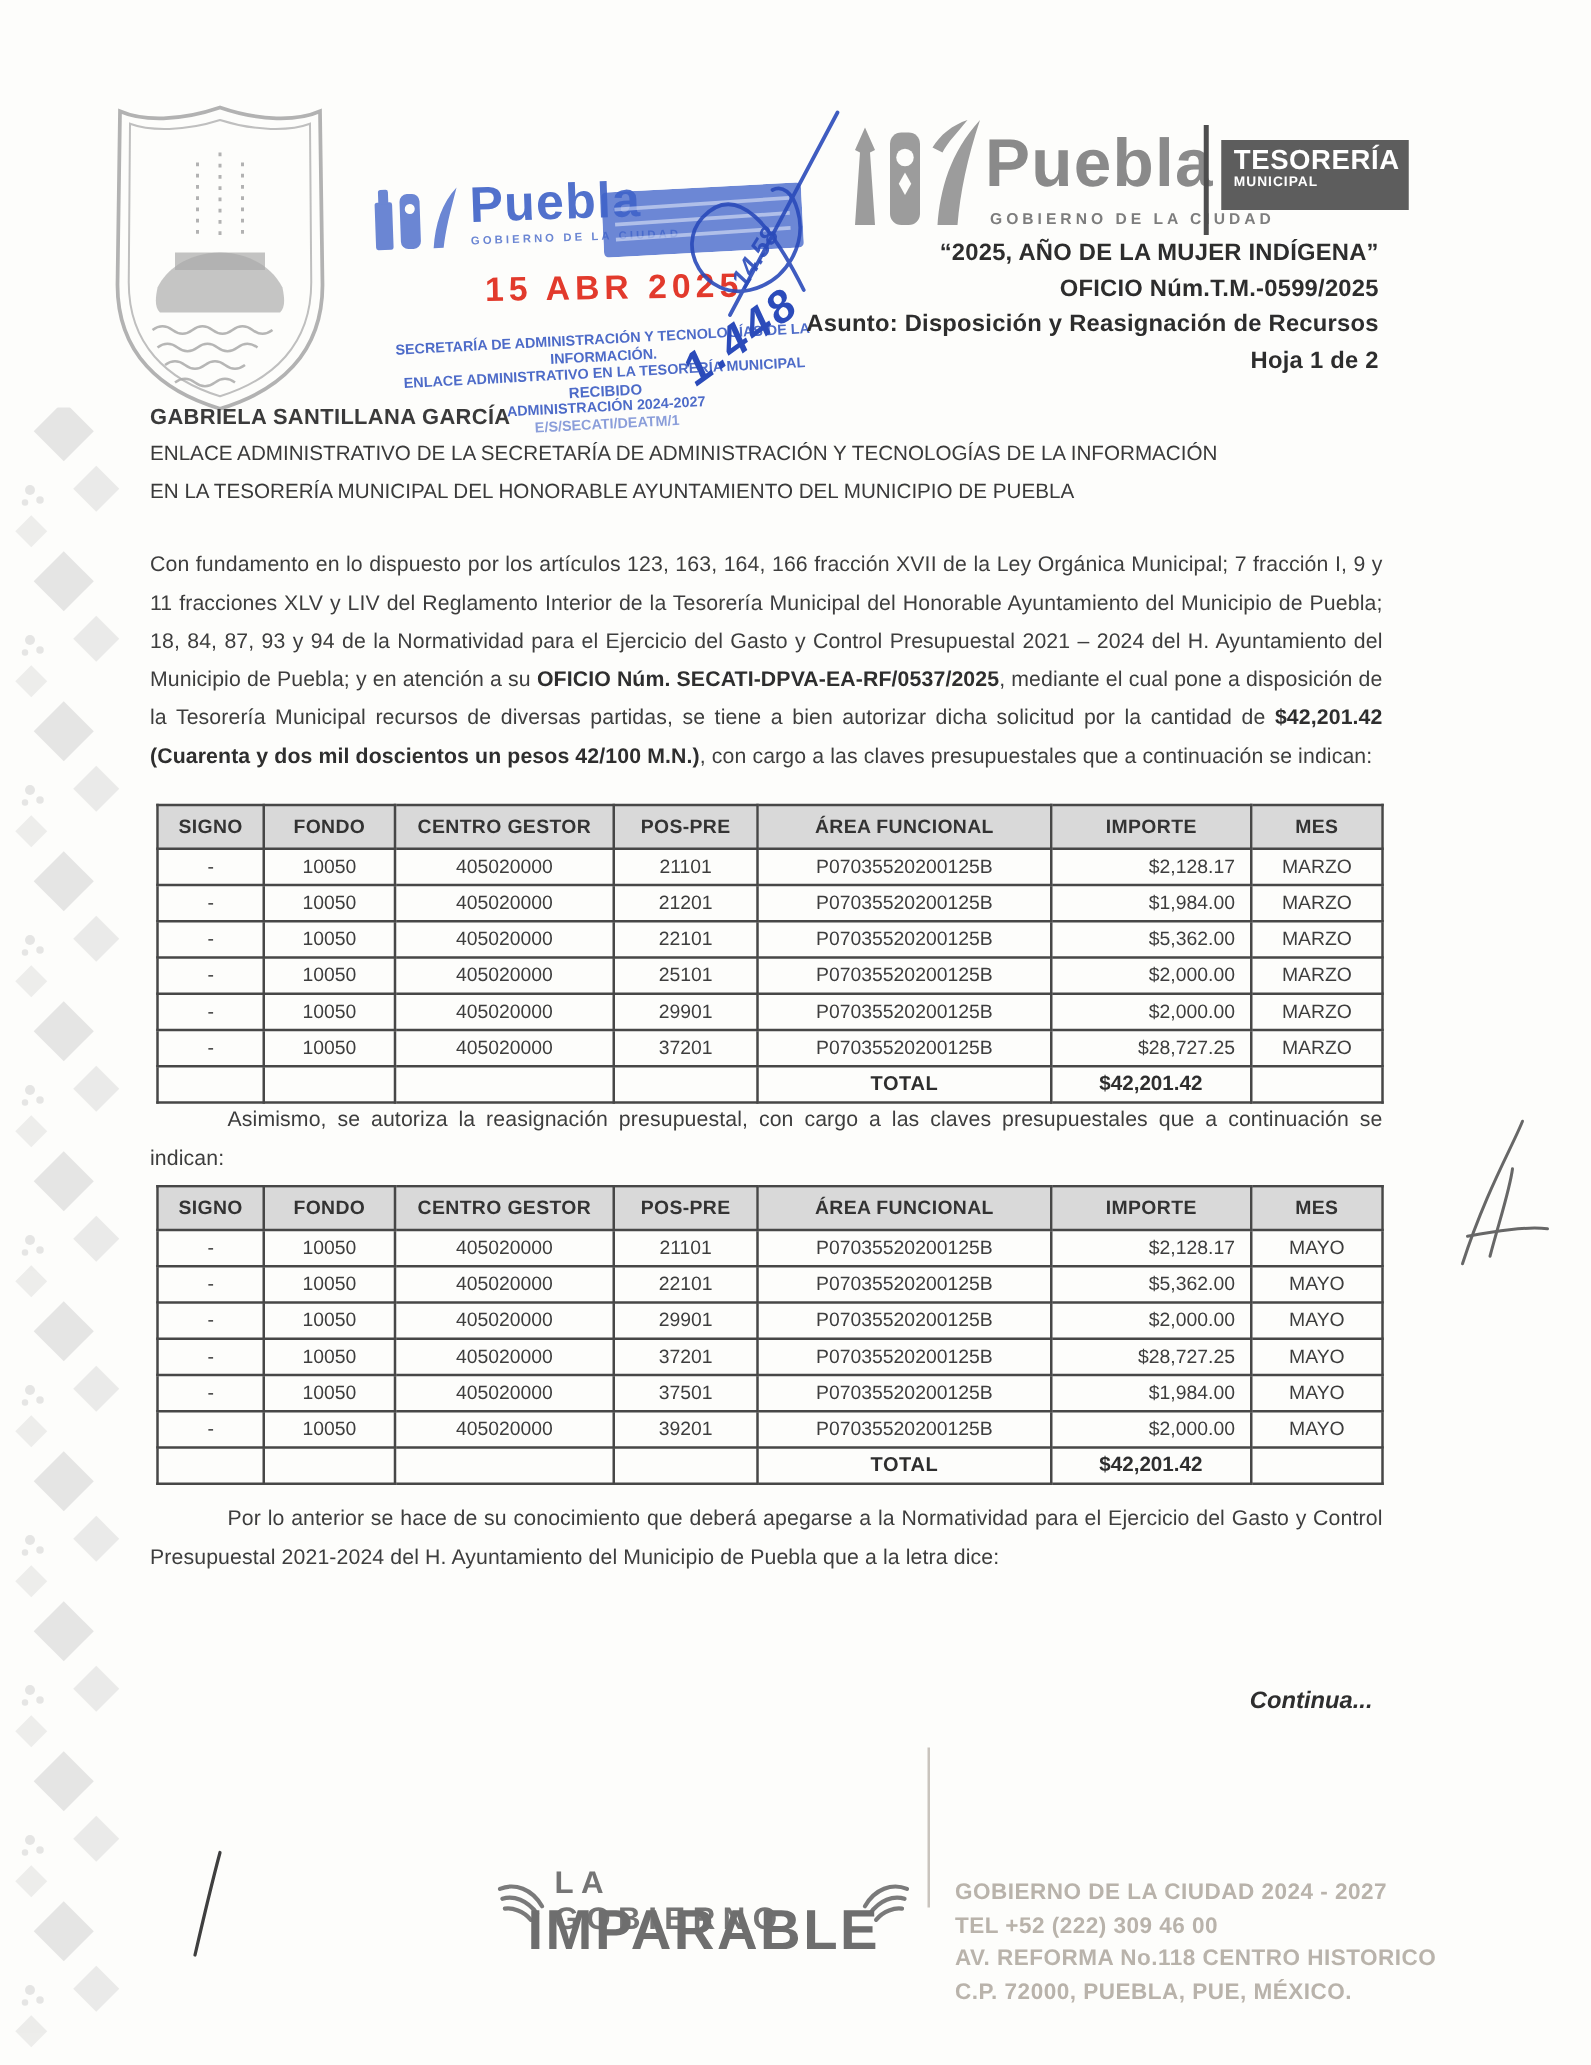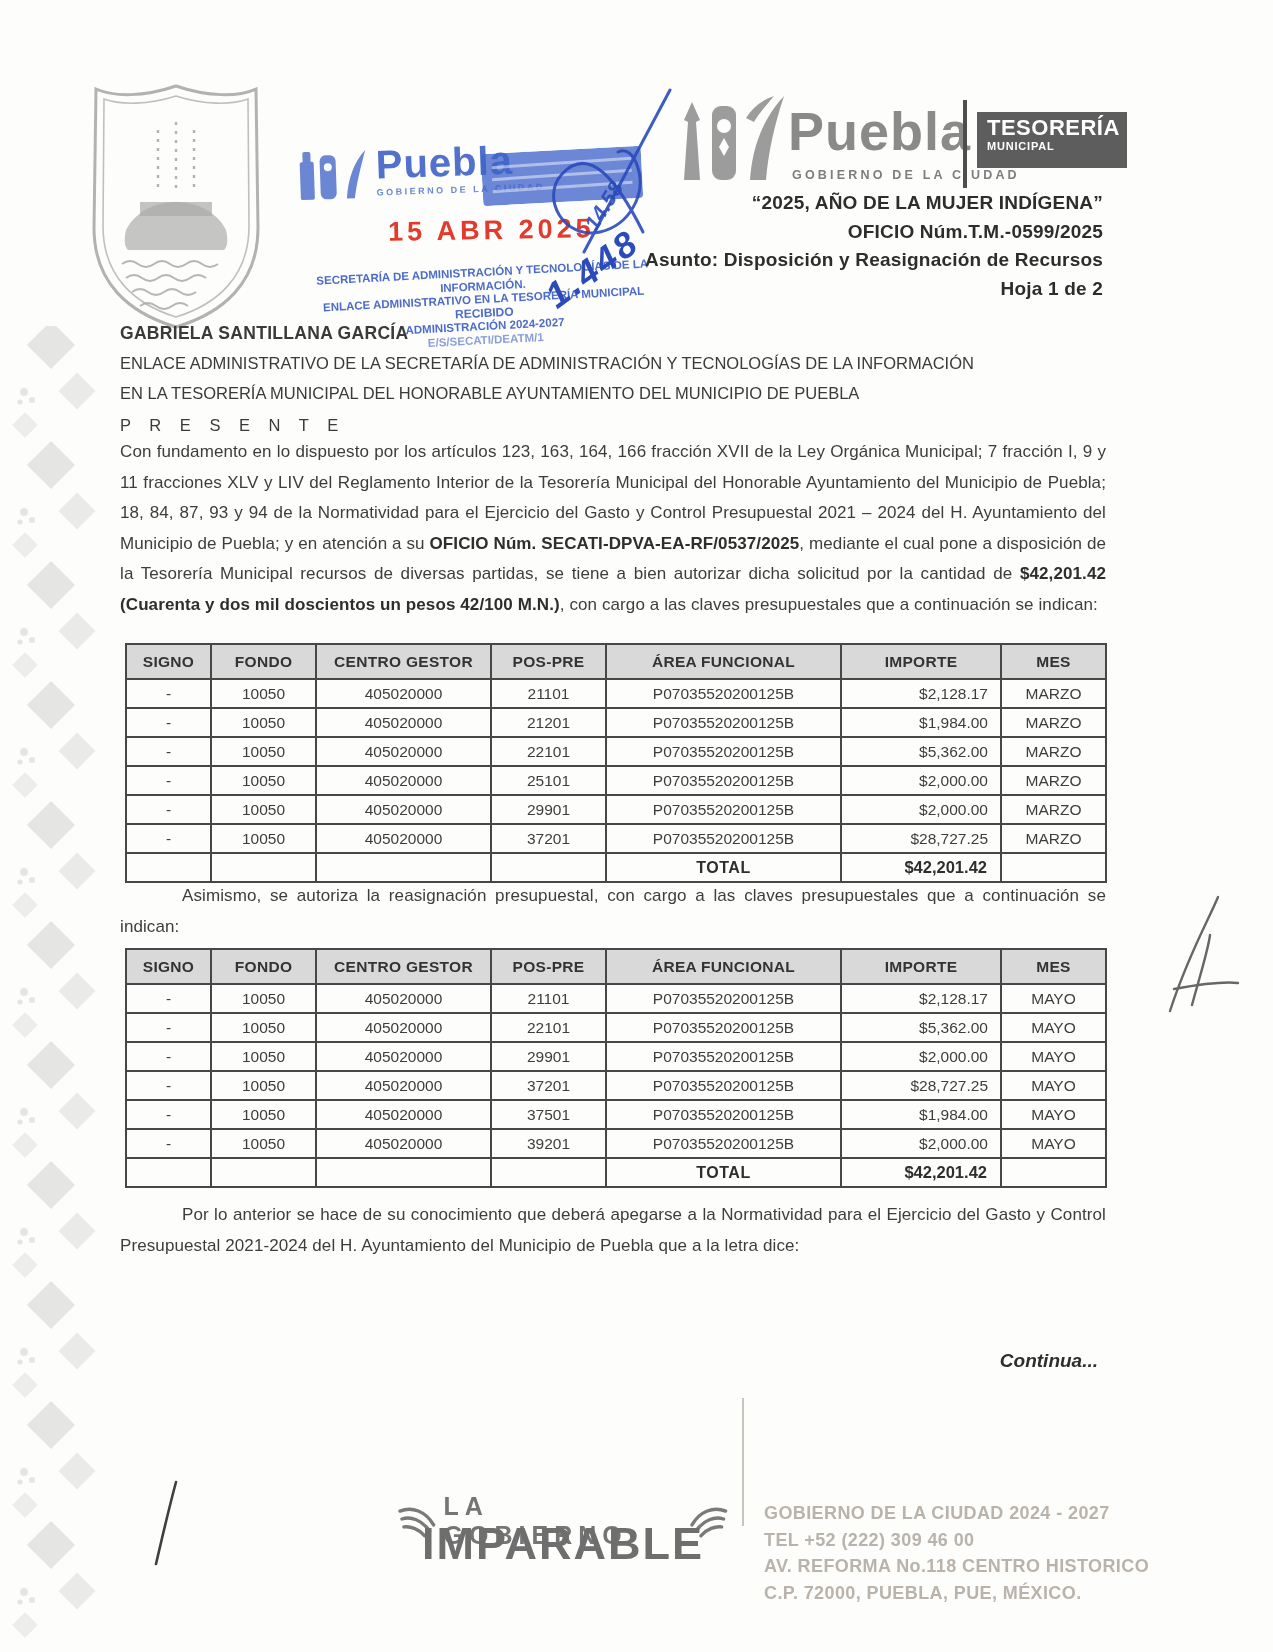--- a/index.html
+++ b/index.html
@@ -62,21 +62,21 @@
   
   .tblwrap{position:absolute;left:125px;width:982px;}
   .t1{top:643px;}
   .t2{top:948px;}
   table{border-collapse:collapse;width:100%;table-layout:fixed;}
   th,td{border:2px solid #474747;font-size:15.5px;color:#3d3d3d;text-align:center;
     padding:0;height:27px;overflow:hidden;white-space:nowrap;}
   th{background:#d9d9d9;font-weight:bold;color:#333;height:33px;font-size:15.5px;letter-spacing:.3px;}
   td.num{text-align:right;padding-right:12px;}
   td.total-label{font-weight:bold;font-size:16px;letter-spacing:.5px;color:#2e2e2e;margin-top:24px;}
-  td.total-value{font-weight:bold;font-size:16.5px;text-align:right;padding-right:13px;color:#2e2e2e;margin-top:27px;}
+  td.total-value{font-weight:bold;font-size:16.5px;text-align:right;padding-right:38px;color:#2e2e2e;margin-top:27px;}
   
   .pen-right{position:absolute;left:1158px;top:893px;}
   .pen-bl{position:absolute;left:148px;top:1478px;}
   
   .cap-row{position:absolute;left:398px;top:1492px;width:330px;display:flex;
     align-items:center;justify-content:center;gap:6px;color:#757575;}
   .cap-text{font-size:25px;font-weight:bold;letter-spacing:6px;}
   .imparable{position:absolute;left:398px;top:1518px;width:330px;text-align:center;
     font-size:45px;font-weight:bold;letter-spacing:2px;color:#6e6e6e;}
   .fdivider{position:absolute;left:742px;top:1398px;width:2px;height:128px;background:#c9c4bd;}
@@ -197,21 +197,20 @@
     <div>“2025, AÑO DE LA MUJER INDÍGENA”</div>
     <div>OFICIO Núm.T.M.-0599/2025</div>
     <div>Asunto: Disposición y Reasignación de Recursos</div>
     <div>Hoja 1 de 2</div>
   </div>
 
   <div class="addr">
     <div class="name">GABRIELA SANTILLANA GARCÍA</div>
     <div>ENLACE ADMINISTRATIVO DE LA SECRETARÍA DE ADMINISTRACIÓN Y TECNOLOGÍAS DE LA INFORMACIÓN</div>
     <div>EN LA TESORERÍA MUNICIPAL DEL HONORABLE AYUNTAMIENTO DEL MUNICIPIO DE PUEBLA</div>
-    <div class="presente">P R E S E N T E</div>
   </div>
 
   <div class="para p1"><span>Con fundamento en lo dispuesto por los artículos 123, 163, 164, 166 fracción XVII de la Ley Orgánica Municipal; 7 fracción I, 9 y 11 fracciones XLV y LIV del Reglamento Interior de la Tesorería Municipal del Honorable Ayuntamiento del Municipio de Puebla; 18, 84, 87, 93 y 94 de la Normatividad para el Ejercicio del Gasto y Control Presupuestal 2021 – 2024 del H. Ayuntamiento del Municipio de Puebla; y en atención a su </span><b>OFICIO Núm. SECATI-DPVA-EA-RF/0537/2025</b><span>, mediante el cual pone a disposición de la Tesorería Municipal recursos de diversas partidas, se tiene a bien autorizar dicha solicitud por la cantidad de </span><b>$42,201.42 (Cuarenta y dos mil doscientos un pesos 42/100 M.N.)</b><span>, con cargo a las claves presupuestales que a continuación se indican:</span></div>
 
   <div class="tblwrap t1">
     <table>
       <colgroup>
         <col style="width:85px">
           <col style="width:105px">
           <col style="width:175px">

